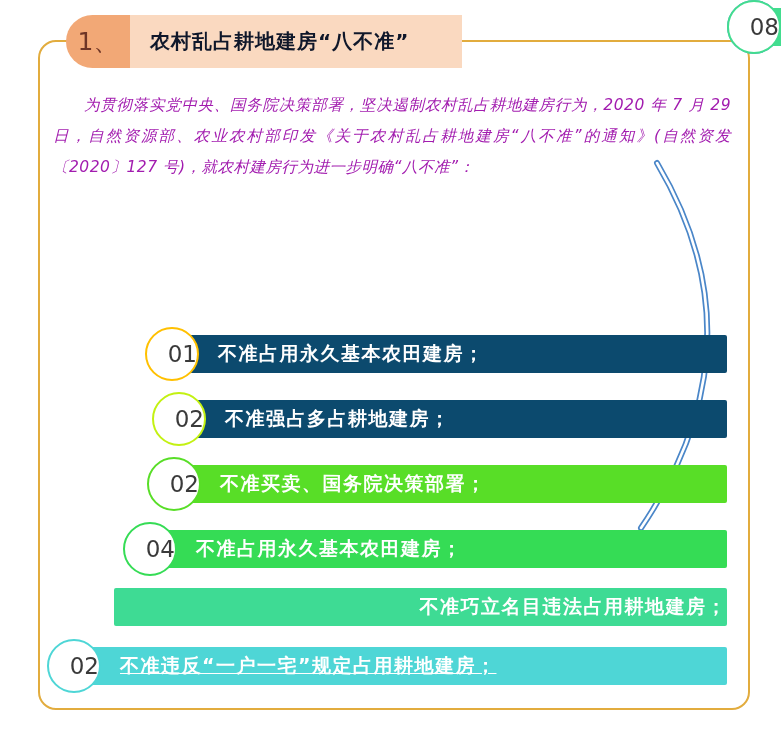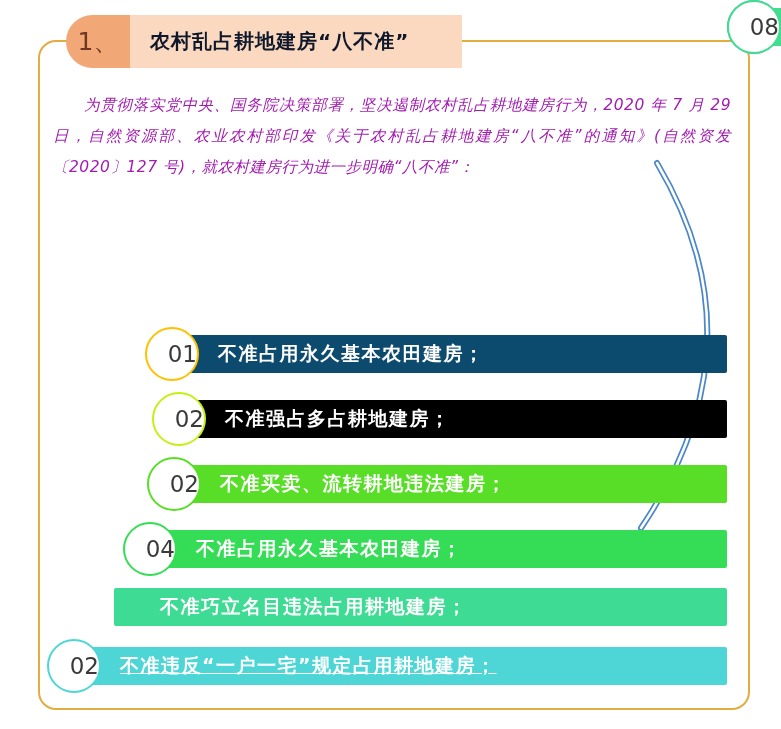--- a/index.html
+++ b/index.html
@@ -78,45 +78,45 @@
 
 <div class="row">
   <div class="bar" style="background: #0c4a6e; font-family: Liberation Mono, monospace;">
       <span>不准占用永久基本农田建房；</span>
     </div>
   <div class="circle" style="border-color: rgb(255, 192, 0);">
       <span>01</span>
     </div>
 </div>
 <div class="row">
-  <div class="bar" style="background: #000000;">
+  <div class="bar" style="background: #0c4a6e;">
       <span>不准强占多占耕地建房；</span>
     </div>
   <div class="circle" style="border-color: rgb(195, 241, 18);">
       <span>02</span>
     </div>
 </div>
 <div class="row">
   <div class="bar" style="background: rgb(88, 222, 39);">
-      <span>不准买卖、流转耕地违法建房；</span>
+      <span>不准买卖、国务院决策部署；</span>
     </div>
   <div class="circle" style="border-color: rgb(88, 222, 39);">
       <span>02</span>
     </div>
 </div>
 <div class="row">
   <div class="bar" style="background: rgb(53, 220, 85);">
       <span>不准占用永久基本农田建房；</span>
     </div>
   <div class="circle" style="border-color: rgb(53, 220, 85);">
       <span>04</span>
     </div>
 </div>
 <div class="row">
-  <div class="bar" style="background: rgb(62, 219, 148);">
+  <div class="bar" style="background: rgb(62, 219, 148); justify-content: flex-end;">
       <span>不准巧立名目违法占用耕地建房；</span>
     </div>
 </div>
 <div class="row">
   <div class="bar" style="background: rgb(78, 214, 214); text-decoration: underline;">
       <span>不准违反“一户一宅”规定占用耕地建房；</span>
     </div>
   <div class="circle" style="border-color: rgb(78, 214, 214);">
       <span>02</span>
     </div>

